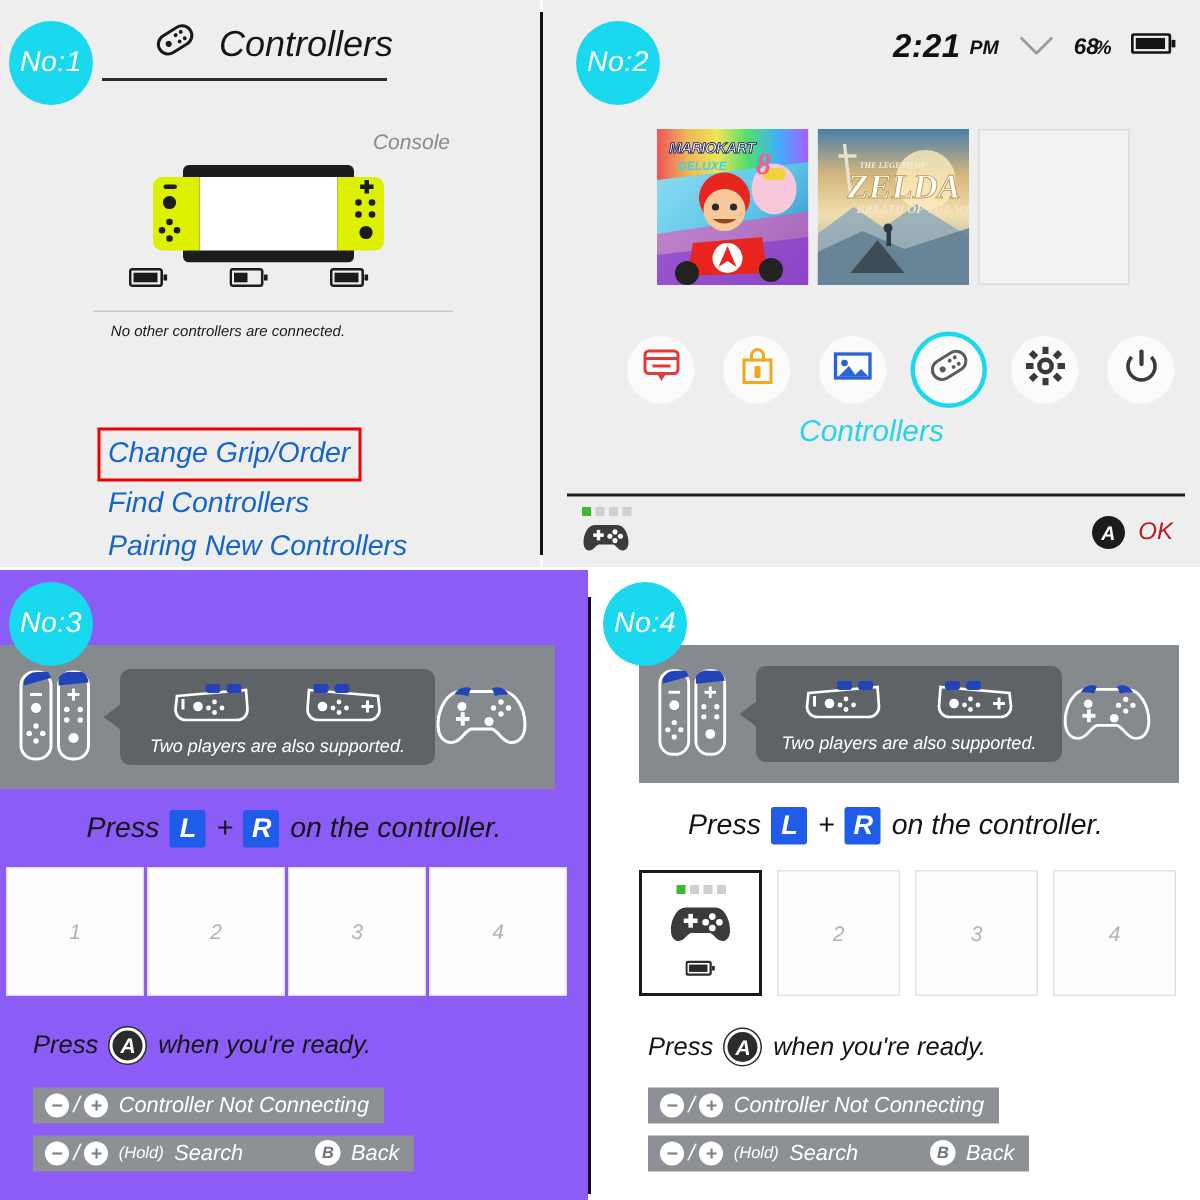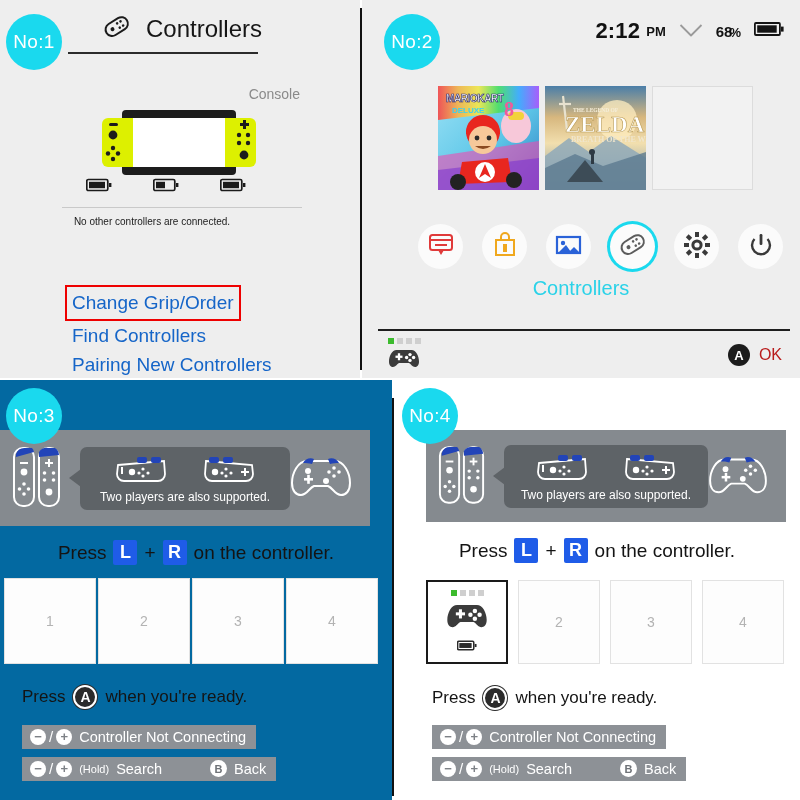--- a/index.html
+++ b/index.html
@@ -2,27 +2,27 @@
 <html><head>
 <meta charset="utf-8">
 <style>
   * { box-sizing: border-box; margin: 0; padding: 0; }
   html, body {
     width: 800px; height: 800px;
     background: #ffffff;
     font-family: "Liberation Sans", sans-serif;
     overflow: hidden;
   }
-  .sheet { position: relative; width: 648px; height: 800px; }
+  .sheet { position: relative; width: 648px; height: 800px; font-style: italic; }
 
   
   .panel { position: absolute; overflow: hidden; }
   #panel-1 { left: 0;   top: 0;   width: 360px; height: 378px; background: #eeeeee; }
   #panel-2 { left: 362px; top: 0; width: 438px; height: 378px; background: #eeeeee; }
-  #panel-3 { left: 0;   top: 380px; width: 392px; height: 420px; background: #0369a1; }
+  #panel-3 { left: 0;   top: 380px; width: 392px; height: 420px; background: #8b5cf6; }
   #panel-4 { left: 394px; top: 380px; width: 406px; height: 420px; background: #ffffff; }
 
   .vdiv-top    { position: absolute; left: 360px; top: 8px;   width: 2px; height: 362px; background: #111; }
   .vdiv-bottom { position: absolute; left: 392px; top: 398px; width: 2px; height: 398px; background: #111; }
 
   
   .badge {
     position: absolute; width: 56px; height: 56px; border-radius: 50%;
     background: #1ad9ee; color: #ffffff;
     display: flex; align-items: center; justify-content: center;
@@ -265,21 +265,21 @@
     </div>
   </div>
 
   <div class="panel" id="panel-2">
 
     <div class="badge" style="left:22px; top:14px;">
       <span>No:2</span>
     </div>
 
     <div class="p2-status">
-      <span class="clock">2:12</span>
+      <span class="clock">2:21</span>
       <span class="ampm">PM</span>
       <span>
         <svg width="24" height="16" viewBox="0 0 24 16">
             <path d="M1.5 4 L12 14.5 L22.5 4" fill="none" stroke="#9a9a9a" stroke-width="1.8" stroke-linejoin="round"></path>
           </svg>
       </span>
       <span style="display:flex;align-items:baseline;">
         <span class="pct">68</span>
         <span class="pctsym">%</span>
       </span>

